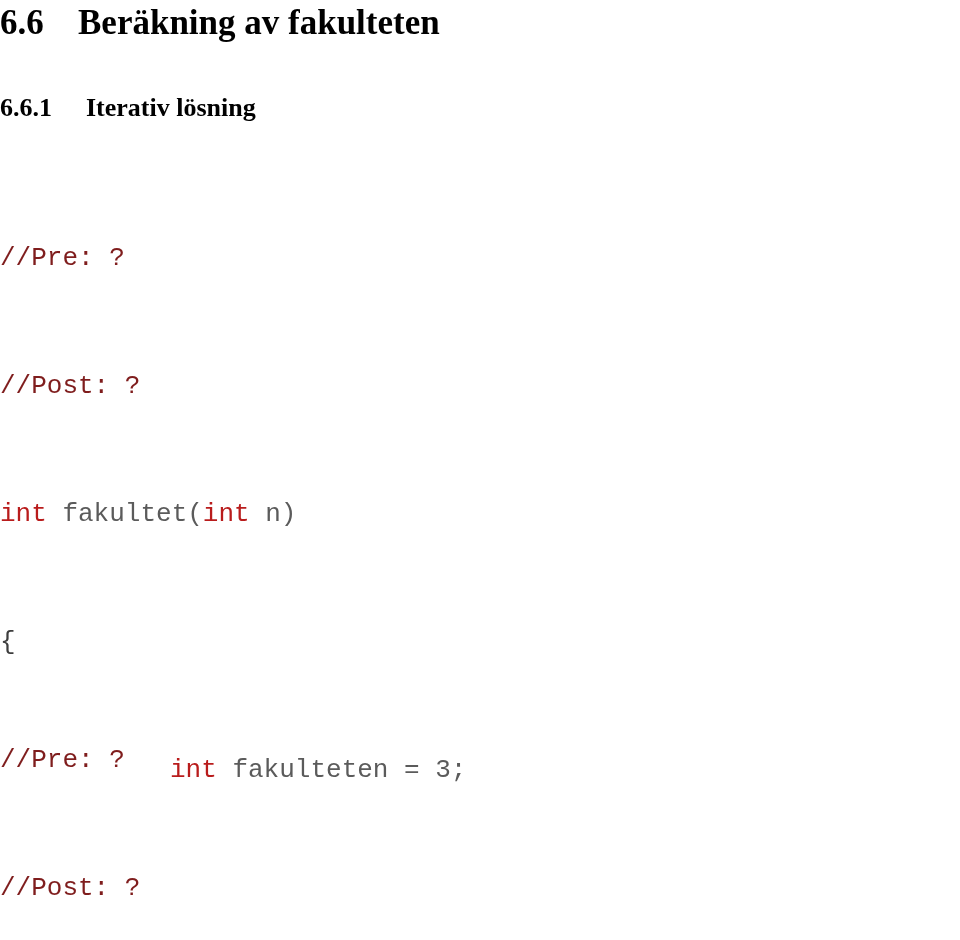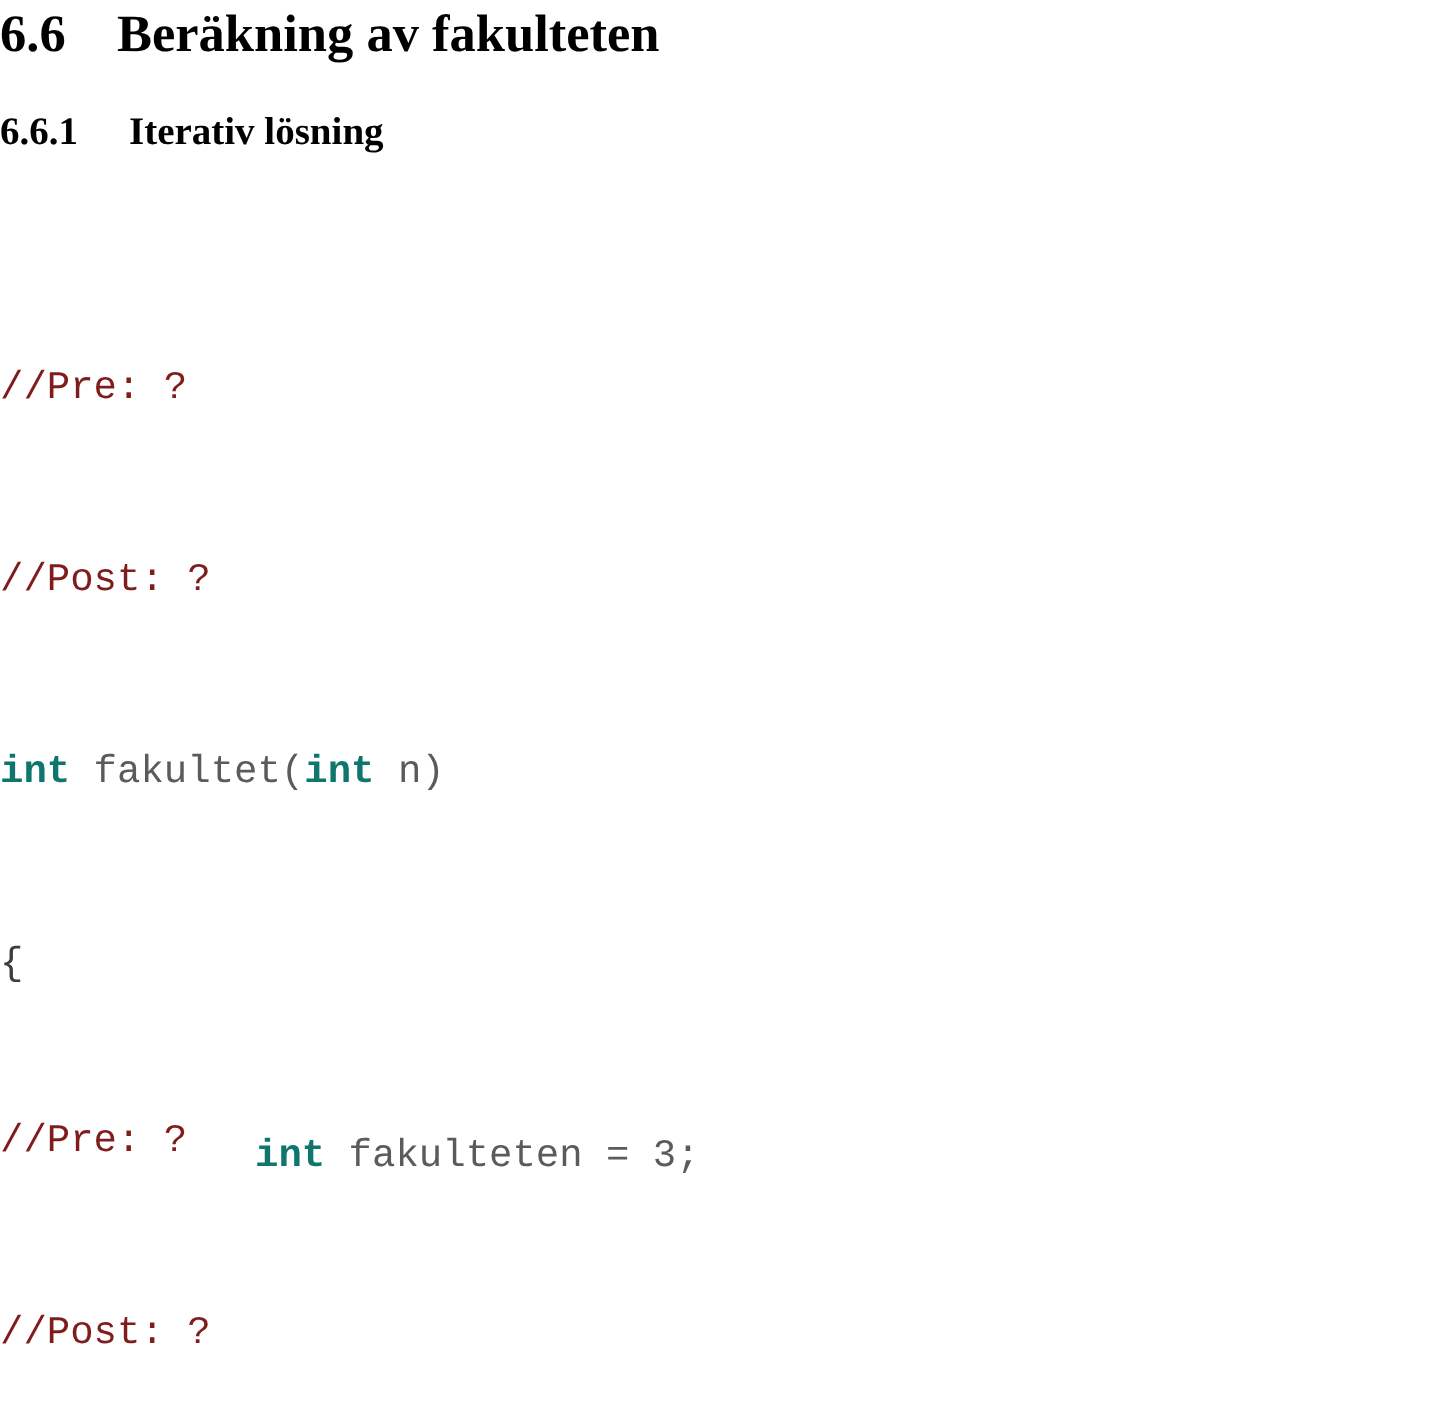--- a/index.html
+++ b/index.html
@@ -39,21 +39,21 @@
     line-height: 42px;
   }
   .h1 .num { display: inline-block; width: 78px; }
 
   .h2 {
     font-size: 26px;
     line-height: 32px;
   }
   .h2 .num { display: inline-block; width: 86px; }
 
-  .h2-a { top: 72px; }
+  .h2-a { top: 92px; }
   .h2-b { top: 570px; }
 
   
   .code {
     position: absolute;
     left: 0;
     width: 960px;
     font-family: "Liberation Mono", "DejaVu Sans Mono", monospace;
     font-size: 26px;
     line-height: 32px;
@@ -66,22 +66,22 @@
   .ln {
     display: block;
     height: 32px;
     white-space: pre;
     position: relative;
   }
   .ln.blank { color: transparent; }
 
   
   .kw {
-    font-weight: bold;
-    color: #0f766e;
+    font-weight: normal;
+    color: #b91c1c;
   }
   
   .pl {
     font-weight: normal;
     color: #5b5b5b;
     margin-top: 45px;
   }
   
   .br {
     font-weight: normal;

